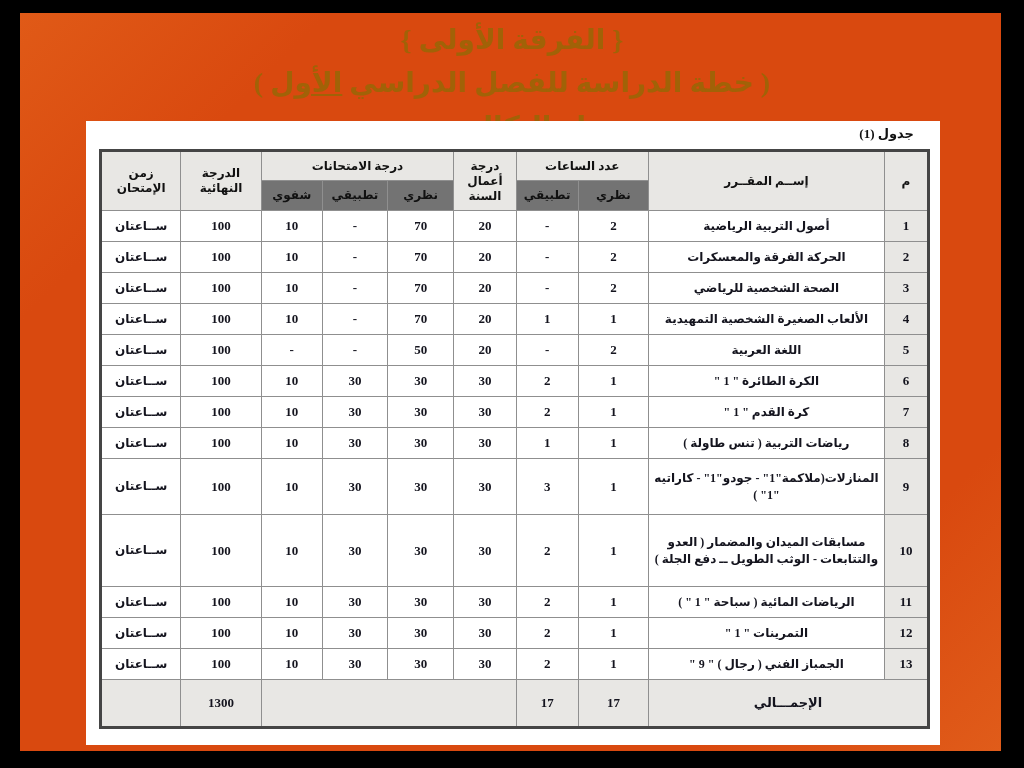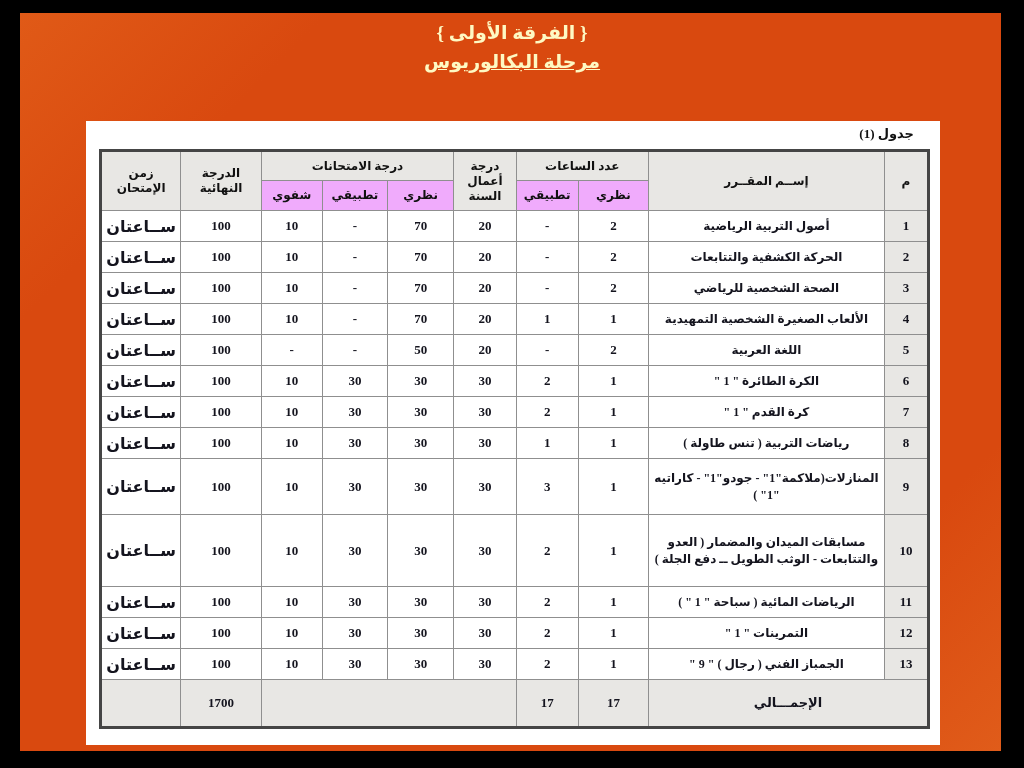--- a/index.html
+++ b/index.html
@@ -7,21 +7,21 @@
     width:1024px;height:768px;position:relative;overflow:hidden;
     background:#000000;
     font-family:"Liberation Serif","DejaVu Sans",serif;
   }
   .slide-bg{
     position:absolute;left:20px;right:23px;top:13px;bottom:17px;
     background:linear-gradient(135deg,#e05a17 0%,#d9490f 18%,#d9490f 82%,#e05c1a 100%);
   }
   .title-block{
     position:absolute;left:0;right:0;top:18px;text-align:center;
-    color:#fef9c3;font-weight:bold;font-size:19px;line-height:1.55;
+    color:#a16207;font-weight:bold;font-size:28px;line-height:1.55;
   }
   .title-block .u{text-decoration:underline;}
   .panel{
     position:absolute;left:86px;top:121px;width:854px;height:624px;
     background:#ffffff;
   }
   .table-caption{
     position:absolute;top:5px;right:26px;
     font-size:13px;font-weight:bold;color:#111;direction:rtl;
   }
@@ -31,39 +31,40 @@
     width:831px;
     border:3px solid #454545;
     font-size:13px;font-weight:bold;color:#14141e;
   }
   table.plan td,table.plan th{
     border:1px solid #8f8f8f;
     text-align:center;vertical-align:middle;
     padding:1px 2px;overflow:hidden;
   }
   table.plan th{background:#e8e7e4;font-size:12px;font-weight:bold;color:#111;}
-  table.plan th.sub{background:#f0abfc;}
+  table.plan th.sub{background:#737373;}
   table.plan td.num-cell{background:#e8e7e4;}
   table.plan td.name-cell{font-size:12px;line-height:1.35;text-align:center;}
-  table.plan td.time-cell{font-size:16px;}
+  table.plan td.time-cell{font-size:12px;}
   table.plan tbody tr{height:31px;}
   table.plan tr.hdr-1{height:30px;}
   table.plan tr.hdr-2{height:30px;}
   table.plan tr.row-tall-2{height:56px;}
   table.plan tr.row-tall-3{height:72px;}
   table.plan tr.total-row{height:48px;}
   table.plan tr.total-row td{background:#e8e7e4;}
 </style>
 </head>
 <body>
 
 <div class="slide-bg"></div>
 
 <div class="title-block" dir="rtl">
   <div><span>{ الفرقة الأولى }</span></div>
+  <div><span>( خطة الدراسة للفصل الدراسي </span><span class="u">الأول</span><span> )</span></div>
   <div><span class="u">مرحلة البكالوريوس</span></div>
 </div>
 
 <div class="panel">
   <div class="table-caption">جدول (1)</div>
 
   <table class="plan">
     <colgroup>
       <col style="width:44px">
       <col style="width:235px">
@@ -102,21 +103,21 @@
           <td>-</td>
           <td>20</td>
           <td>70</td>
           <td>-</td>
           <td>10</td>
           <td>100</td>
           <td class="time-cell">ســاعتان</td>
         </tr>
         <tr>
           <td class="num-cell">2</td>
-          <td class="name-cell">الحركة الكشفية والتتابعات</td>
+          <td class="name-cell">الحركة الفرقة والمعسكرات</td>
           <td>2</td>
           <td>-</td>
           <td>20</td>
           <td>70</td>
           <td>-</td>
           <td>10</td>
           <td>100</td>
           <td class="time-cell">ســاعتان</td>
         </tr>
         <tr>
@@ -251,18 +252,18 @@
           <td>100</td>
           <td class="time-cell">ســاعتان</td>
         </tr>
       </tbody>
     <tfoot>
       <tr class="total-row">
         <td colspan="2">الإجمـــالي</td>
         <td>17</td>
         <td>17</td>
         <td colspan="4"></td>
-        <td>1700</td>
+        <td>1300</td>
         <td></td>
       </tr>
     </tfoot>
   </table>
 </div>
 
 </body></html>

